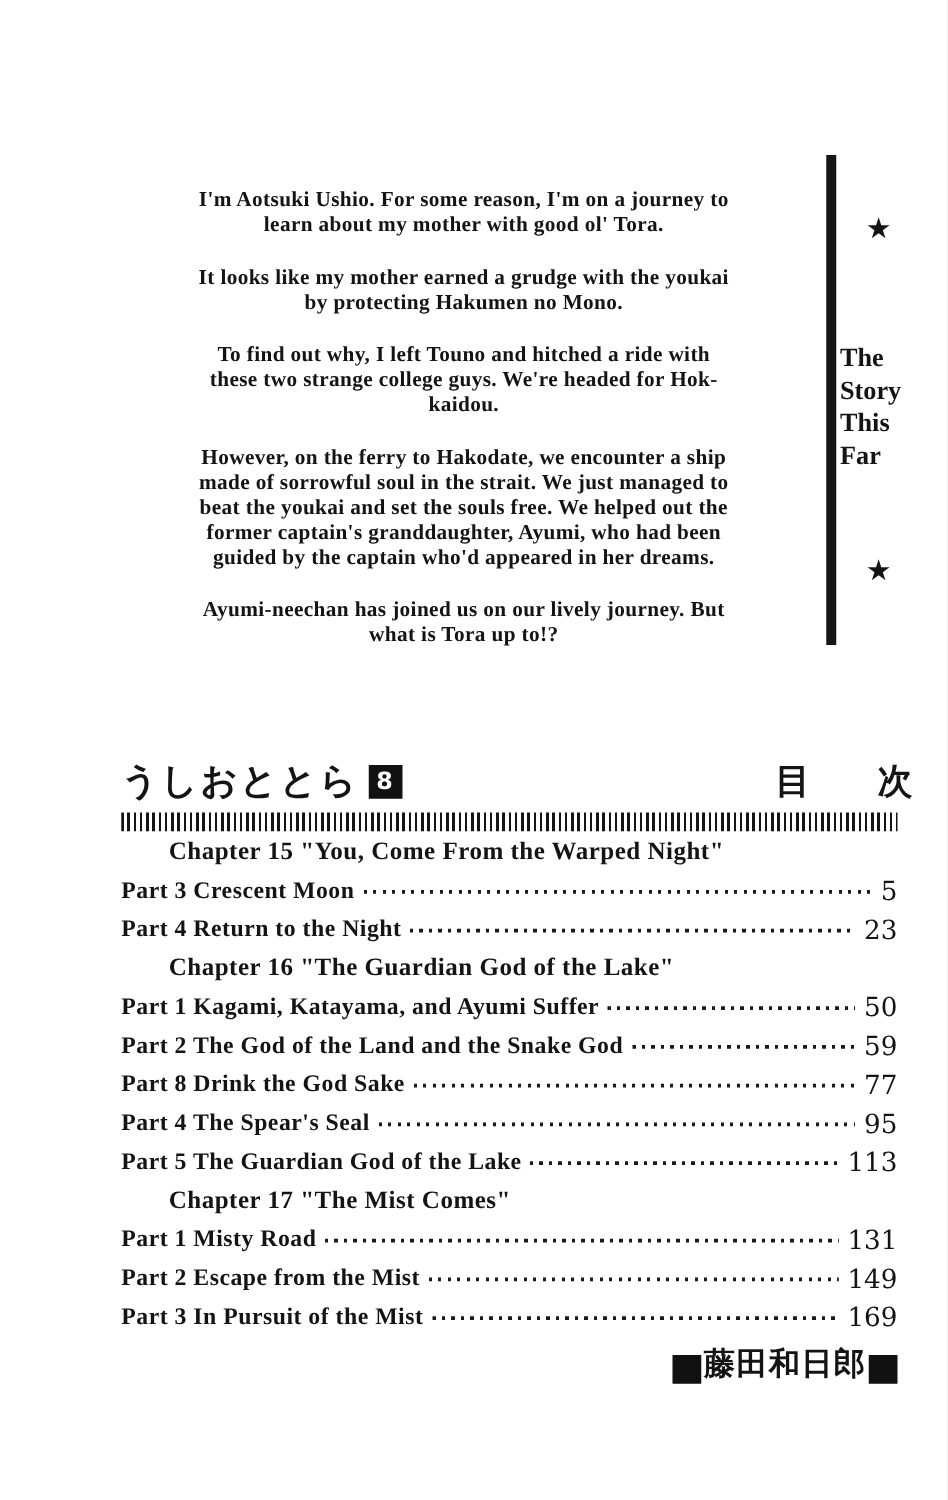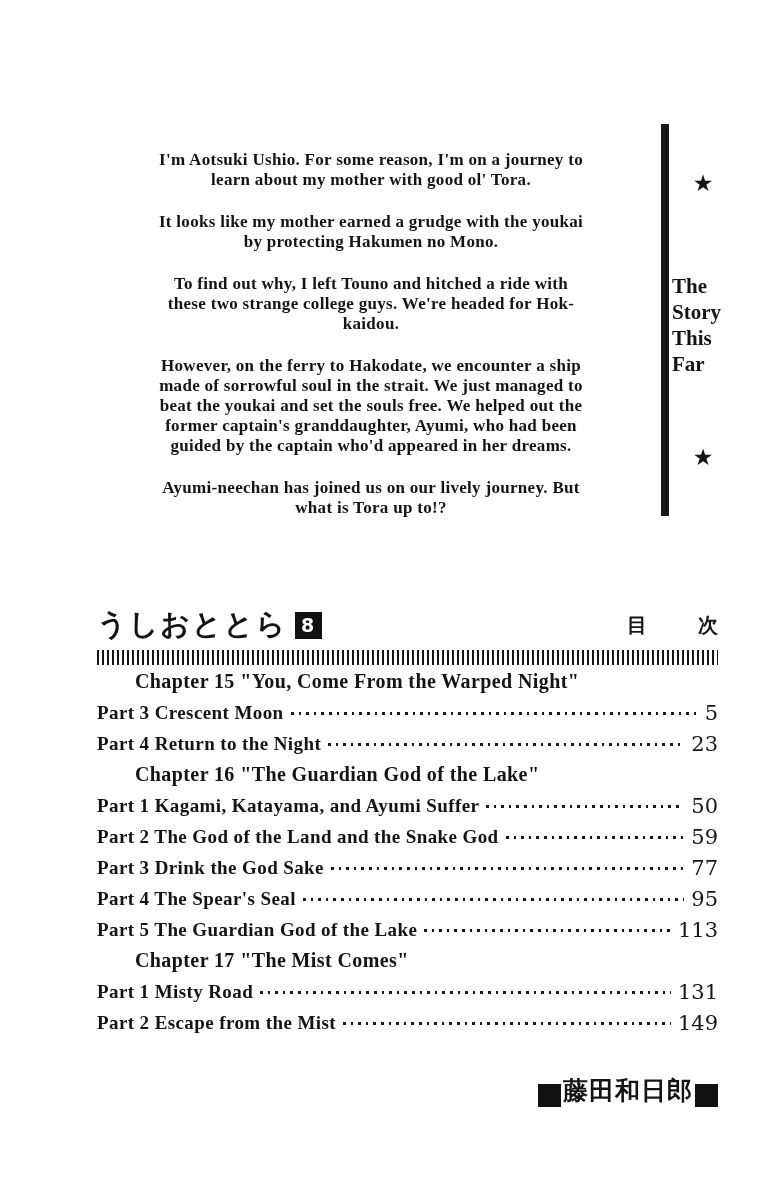--- a/index.html
+++ b/index.html
@@ -57,22 +57,22 @@
   }
   .volume-badge {
     display:inline-flex; align-items:center; justify-content:center;
     width:27px; height:27px; margin-left:8px;
     background:#111; color:#fff;
     font-size:19px; font-weight:bold;
     font-family:"DejaVu Sans", sans-serif;
   }
   .contents-label {
     font-family:"DejaVu Sans", sans-serif;
-    font-weight:bold; font-size:20px;
-    word-spacing:44px; margin-right:12px;
+    font-weight:bold; font-size:28px;
+    word-spacing:44px; 
   }
   .striped-divider {
     position:absolute; left:97px; top:650px; right:40px; height:15px;
     background-image:repeating-linear-gradient(to right, #151515 0 2px, transparent 2px 5px);
   }
 
   
   .toc {
     position:absolute; left:97px; top:666px; right:40px;
     display:flex; flex-direction:column;
@@ -177,21 +177,21 @@
       <span class="page-num">50</span>
     </div>
 
     <div class="toc-row">
       <span class="part-label">Part 2 The God of the Land and the Snake God</span>
       <span class="leader"></span>
       <span class="page-num">59</span>
     </div>
 
     <div class="toc-row">
-      <span class="part-label">Part 3 Drink the God Sake</span>
+      <span class="part-label">Part 8 Drink the God Sake</span>
       <span class="leader"></span>
       <span class="page-num">77</span>
     </div>
 
     <div class="toc-row">
       <span class="part-label">Part 4 The Spear's Seal</span>
       <span class="leader"></span>
       <span class="page-num">95</span>
     </div>
 
@@ -210,20 +210,25 @@
       <span class="leader"></span>
       <span class="page-num">131</span>
     </div>
 
     <div class="toc-row">
       <span class="part-label">Part 2 Escape from the Mist</span>
       <span class="leader"></span>
       <span class="page-num">149</span>
     </div>
 
+    <div class="toc-row">
+      <span class="part-label">Part 3 In Pursuit of the Mist</span>
+      <span class="leader"></span>
+      <span class="page-num">169</span>
+    </div>
 
   </div>
 
   <div class="author-credit">
     <span class="author-square"></span>
     <span>藤田和日郎</span>
     <span class="author-square"></span>
   </div>
 
 </div>

